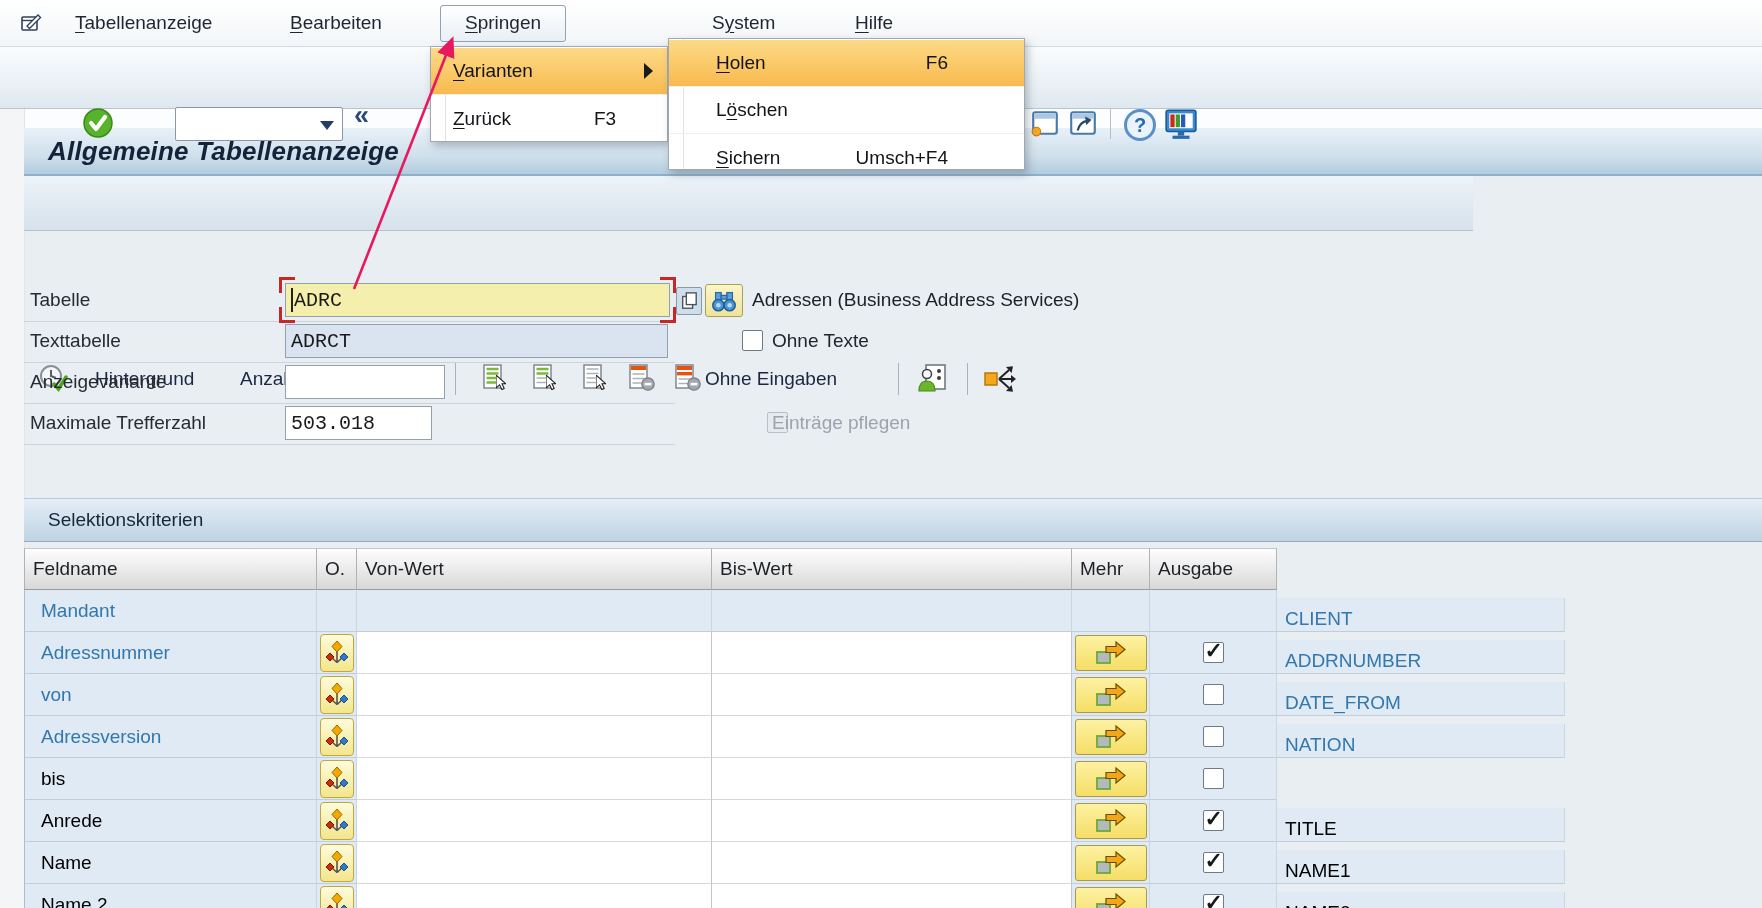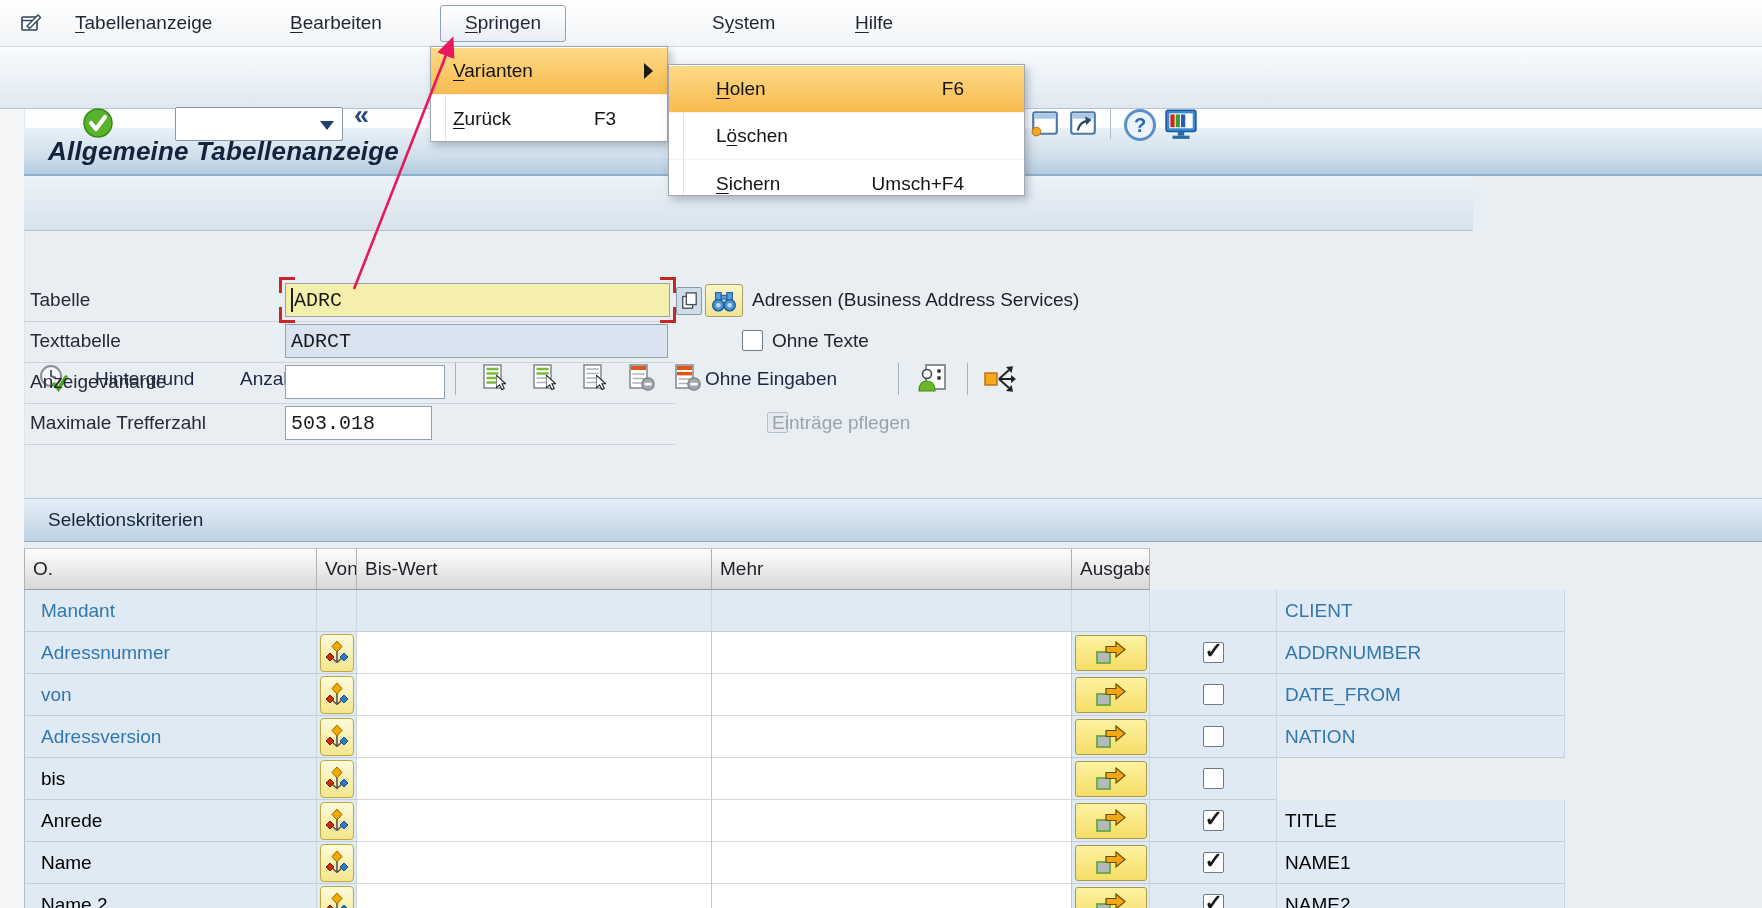--- a/index.html
+++ b/index.html
@@ -34,31 +34,31 @@
           border-left:7px solid transparent;border-right:7px solid transparent;border-top:9px solid #243d66;}
   .collapse{left:354px;top:53px;font-size:27px;font-weight:bold;color:#2a4a7a;}
   .tb-sep{width:1px;height:30px;background:#b4bec8;top:62px;}
   .tb-btn{top:61px;width:34px;height:32px;border:none;background:transparent;padding:0;}
   .help-icon{top:62px;left:1124px;width:26px;height:26px;border-radius:50%;border:3px solid #5a90c8;
              background:#eaf3fb;color:#2a6ab0;font-size:20px;font-weight:bold;text-align:center;line-height:26px;}
   .help-icon::after{content:"?";}
   
   .popup{background:#fff;border:1px solid #a0a8b2;box-shadow:3px 4px 8px rgba(70,80,95,.35);z-index:40;}
   #goto-menu{left:430px;top:46px;width:238px;height:96px;padding-top:1px;box-sizing:border-box;}
-  #variants-menu{left:668px;top:64px;width:357px;height:132px;padding-top:1px;box-sizing:border-box;}
+  #variants-menu{left:668px;top:38px;width:357px;height:132px;padding-top:1px;box-sizing:border-box;}
   .popup::before{content:"";position:absolute;left:14px;top:0;bottom:0;width:1px;background:#e3e3e3;}
   .menu-row{position:relative;z-index:1;height:47px;box-sizing:border-box;display:flex;align-items:center;
             font-size:19px;color:#141419;border-bottom:1px solid #f0f0f0;}
   .menu-row:last-child{border-bottom:none;}
   .menu-row.hl{background:linear-gradient(#fdda87,#f8ba4e);}
   .menu-row .ul{text-decoration:underline;text-underline-offset:3px;}
   #goto-menu .menu-row{padding-left:22px;}
   #variants-menu .menu-row{padding-left:47px;}
   .sc-goto{position:absolute;left:163px;}
-  .sc{margin-left:auto;margin-right:60px;}
+  .sc{margin-left:auto;margin-right:76px;}
   .subarrow{position:absolute;right:14px;top:15px;width:0;height:0;
             border-top:8px solid transparent;border-bottom:8px solid transparent;border-left:9px solid #1a1a1a;}
   
   #page-title{left:48px;top:128px;height:46px;line-height:46px;font-size:26px;font-weight:bold;
               font-style:italic;color:#13233a;letter-spacing:.2px;}
   .atb-label{top:176px;height:54px;line-height:54px;font-size:19px;color:#1b2740;}
   .atb-btn{top:187px;border:none;background:transparent;padding:0;height:32px;}
   .atb-sep{width:1px;height:32px;background:#a8b2bc;top:187px;}
   
   .f-label{left:30px;height:34px;line-height:34px;font-size:19px;color:#262b33;}
@@ -84,21 +84,21 @@
   #group-title{left:48px;top:498px;height:44px;line-height:44px;font-size:19px;color:#17273a;}
   #sel-table{left:24px;top:548px;width:1541px;}
   .sel-row{display:grid;grid-template-columns:293px 40px 355px 360px 78px 127px 288px;height:42px;}
   .cell{box-sizing:border-box;font-size:19px;overflow:hidden;}
   .sel-row.hdr .cell{background:linear-gradient(#fefefe,#d8d8d8);border-right:1px solid #b2b2b2;
                      border-bottom:1px solid #9c9c9c;border-top:1px solid #c6c6c6;
                      line-height:40px;padding-left:8px;color:#1d2026;}
   .sel-row.hdr .cell:first-child{border-left:1px solid #b2b2b2;}
   .c-f,.c-o,.c-mehr,.c-aus,.c-t{background:#dfeaf4;border-right:1px solid #ccd6e0;border-bottom:1px solid #c2cdd8;}
   .c-f{border-left:1px solid #b0bcc6;line-height:41px;padding-left:16px;}
-  .c-t{line-height:41px;padding-left:8px;}
+  .c-t{line-height:41px;padding-left:8px;margin-top:8px;}
   .c-von,.c-bis{background:#fff;border-right:1px solid #c6c6c6;border-bottom:1px solid #d8d8d8;}
   .noinput{background:#dfeaf4 !important;border-right-color:#ccd6e0 !important;border-bottom-color:#c2cdd8 !important;}
   .fname,.tname{color:#3277ad;}
   .fname.dark,.tname.dark{color:#000000;}
   .c-o,.c-mehr,.c-aus{display:flex;align-items:center;justify-content:center;}
   .opt-btn{width:34px;height:38px;background:linear-gradient(#fefbdc,#f3e68c);border:1px solid #bfa93e;
            border-radius:4px;padding:0;display:flex;align-items:center;justify-content:center;}
   .more-btn{width:72px;height:36px;background:linear-gradient(#fdf2a2,#f5dd66);border:1px solid #a89a4a;
             border-radius:3px;padding:0;display:flex;align-items:center;justify-content:center;}
   .cb{width:21px;height:21px;background:#fff;border:1px solid #6e7a86;border-radius:2px;
@@ -346,20 +346,21 @@
 <span id="cb-eintr" class="abs cbx disabled" style="left:742px;top:412px;"></span>
 <span class="abs cb-label dim" style="left:772px;top:406px;">Einträge pflegen</span>
 <div class="abs f-sep" style="top:444px;"></div>
 
 
 <div id="group-header" class="abs"></div>
 <span id="group-title" class="abs">Selektionskriterien</span>
 
 <div id="sel-table" class="abs">
   <div class="sel-row hdr">
+    <div class="cell">Feldname</div>
     <div class="cell">O.</div>
     <div class="cell">Von-Wert</div>
     <div class="cell">Bis-Wert</div>
     <div class="cell">Mehr</div>
     <div class="cell">Ausgabe</div>
   </div>
 
   <div class="sel-row">
     <div class="cell c-f"><span class="fname">Mandant</span></div>
     <div class="cell c-o">

